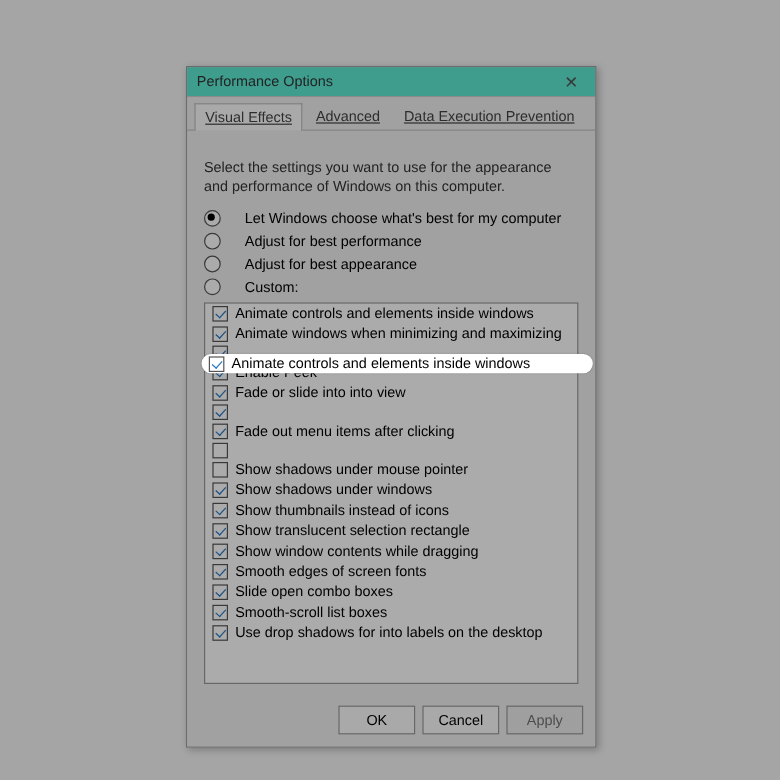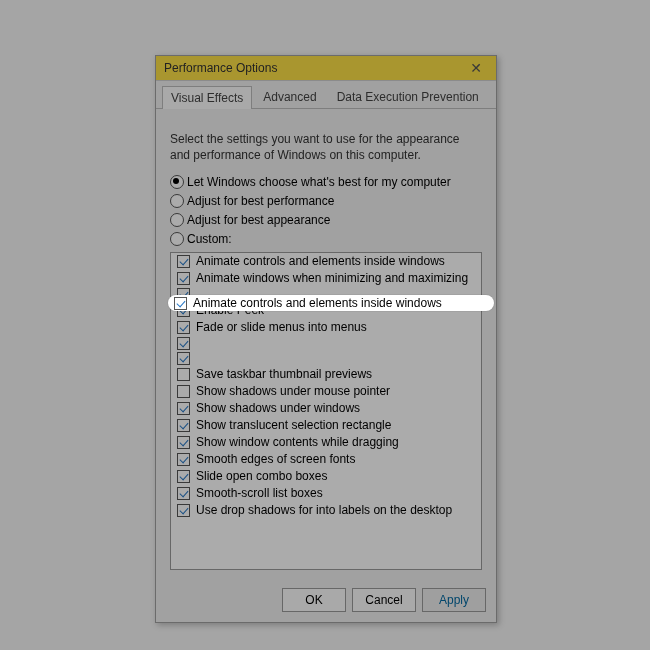--- a/index.html
+++ b/index.html
@@ -1,36 +1,36 @@
 <!DOCTYPE html>
 <html><head>
 <meta charset="utf-8">
 <style>
   html,body{margin:0;padding:0;width:650px;height:650px;background:#f6f6f6;font-family:"Segoe UI",Tahoma,sans-serif;font-size:12px;color:#000;}
   .stage{position:relative;width:650px;height:650px;}
   .dim{position:absolute;inset:0;background:rgba(0,0,0,0.33);pointer-events:none;z-index:10;}
   .dialog{position:absolute;left:155px;top:55px;width:340px;background:#f0f0f0;border:1px solid #a0a0a0;box-shadow:2px 2px 6px rgba(0,0,0,0.25);}
-  .titlebar{display:flex;align-items:center;justify-content:space-between;height:24px;padding:0 6px 0 8px;border-bottom:1px solid #d0d0d0;background:#fde047;}
+  .titlebar{display:flex;align-items:center;justify-content:space-between;height:24px;padding:0 6px 0 8px;border-bottom:1px solid #d0d0d0;background:#5eead4;}
   .titlebar .title{font-size:12px;color:#333;}
   .titlebar .x{font-size:14px;color:#555;width:28px;text-align:center;cursor:default;}
   .tabs{display:flex;align-items:flex-end;padding:4px 6px 0 6px;gap:2px;border-bottom:1px solid #bdbdbd;background:#f0f0f0;}
-  .tab{padding:4px 8px;font-size:12px;color:#444;border:1px solid transparent;border-bottom:none;cursor:default;}
+  .tab{padding:4px 8px;font-size:12px;color:#444;border:1px solid transparent;border-bottom:none;cursor:default;text-decoration:underline;}
   .tab.active{background:#fdfdfd;border-color:#bdbdbd;position:relative;top:1px;}
   .body{padding:10px 14px 10px 14px;background:#f0f0f0;}
   .instr{color:#333;margin:12px 0 12px 0;line-height:1.35;max-width:300px;}
-  .radio-row{display:flex;align-items:center;gap:3px;margin:5px 0;}
+  .radio-row{display:flex;align-items:center;gap:20px;margin:5px 0;}
   .radio{width:12px;height:12px;border:1px solid #555;border-radius:50%;display:inline-block;position:relative;background:#fff;}
   .radio.sel::after{content:"";position:absolute;left:2px;top:2px;width:6px;height:6px;border-radius:50%;background:#000;}
   .listbox{margin-top:6px;border:1px solid #9a9a9a;background:#fff;height:316px;overflow:hidden;}
   .chk-row{display:flex;align-items:center;gap:6px;padding:1px 6px;line-height:15px;}
   .chk{width:11px;height:11px;border:1px solid #555;background:#fff;display:inline-flex;align-items:center;justify-content:center;}
   .chk.on::after{content:"";width:7px;height:4px;border-left:1.5px solid #2a79c6;border-bottom:1.5px solid #2a79c6;transform:rotate(-48deg) translate(0.5px,-0.5px);}
   .btnrow{display:flex;justify-content:flex-end;gap:6px;padding:8px 10px 10px 10px;background:#f0f0f0;}
   .btn{min-width:62px;height:22px;border:1px solid #9a9a9a;background:#fdfdfd;font-size:12px;display:flex;align-items:center;justify-content:center;cursor:default;}
-  .btn.disabled{color:#0369a1;background:#eee;}
+  .btn.disabled{color:#737373;background:#eee;}
   
   .highlight{position:absolute;left:168px;width:314px;top:295px;height:16px;background:#fff;z-index:20;border-radius:8px;padding:0 6px;display:flex;align-items:center;gap:6px;box-shadow:0 0 0 1px rgba(0,0,0,0.05);}
   .highlight .chk{background:#fff;}
 </style>
 </head>
 <body>
 
 <div class="stage">
 
   <div class="dialog">
@@ -76,39 +76,43 @@
           </div>
           <div class="chk-row">
             <span class="chk on"></span>
           </div>
           <div class="chk-row">
             <span class="chk on"></span>
             <span>Enable Peek</span>
           </div>
           <div class="chk-row">
             <span class="chk on"></span>
-            <span>Fade or slide menus into menus</span>
+            <span>Fade or slide into into view</span>
           </div>
           <div class="chk-row">
             <span class="chk on"></span>
           </div>
           <div class="chk-row">
             <span class="chk on"></span>
+            <span>Fade out menu items after clicking</span>
           </div>
           <div class="chk-row">
             <span class="chk"></span>
-            <span>Save taskbar thumbnail previews</span>
           </div>
           <div class="chk-row">
             <span class="chk"></span>
             <span>Show shadows under mouse pointer</span>
           </div>
           <div class="chk-row">
             <span class="chk on"></span>
             <span>Show shadows under windows</span>
+          </div>
+          <div class="chk-row">
+            <span class="chk on"></span>
+            <span>Show thumbnails instead of icons</span>
           </div>
           <div class="chk-row">
             <span class="chk on"></span>
             <span>Show translucent selection rectangle</span>
           </div>
           <div class="chk-row">
             <span class="chk on"></span>
             <span>Show window contents while dragging</span>
           </div>
           <div class="chk-row">

